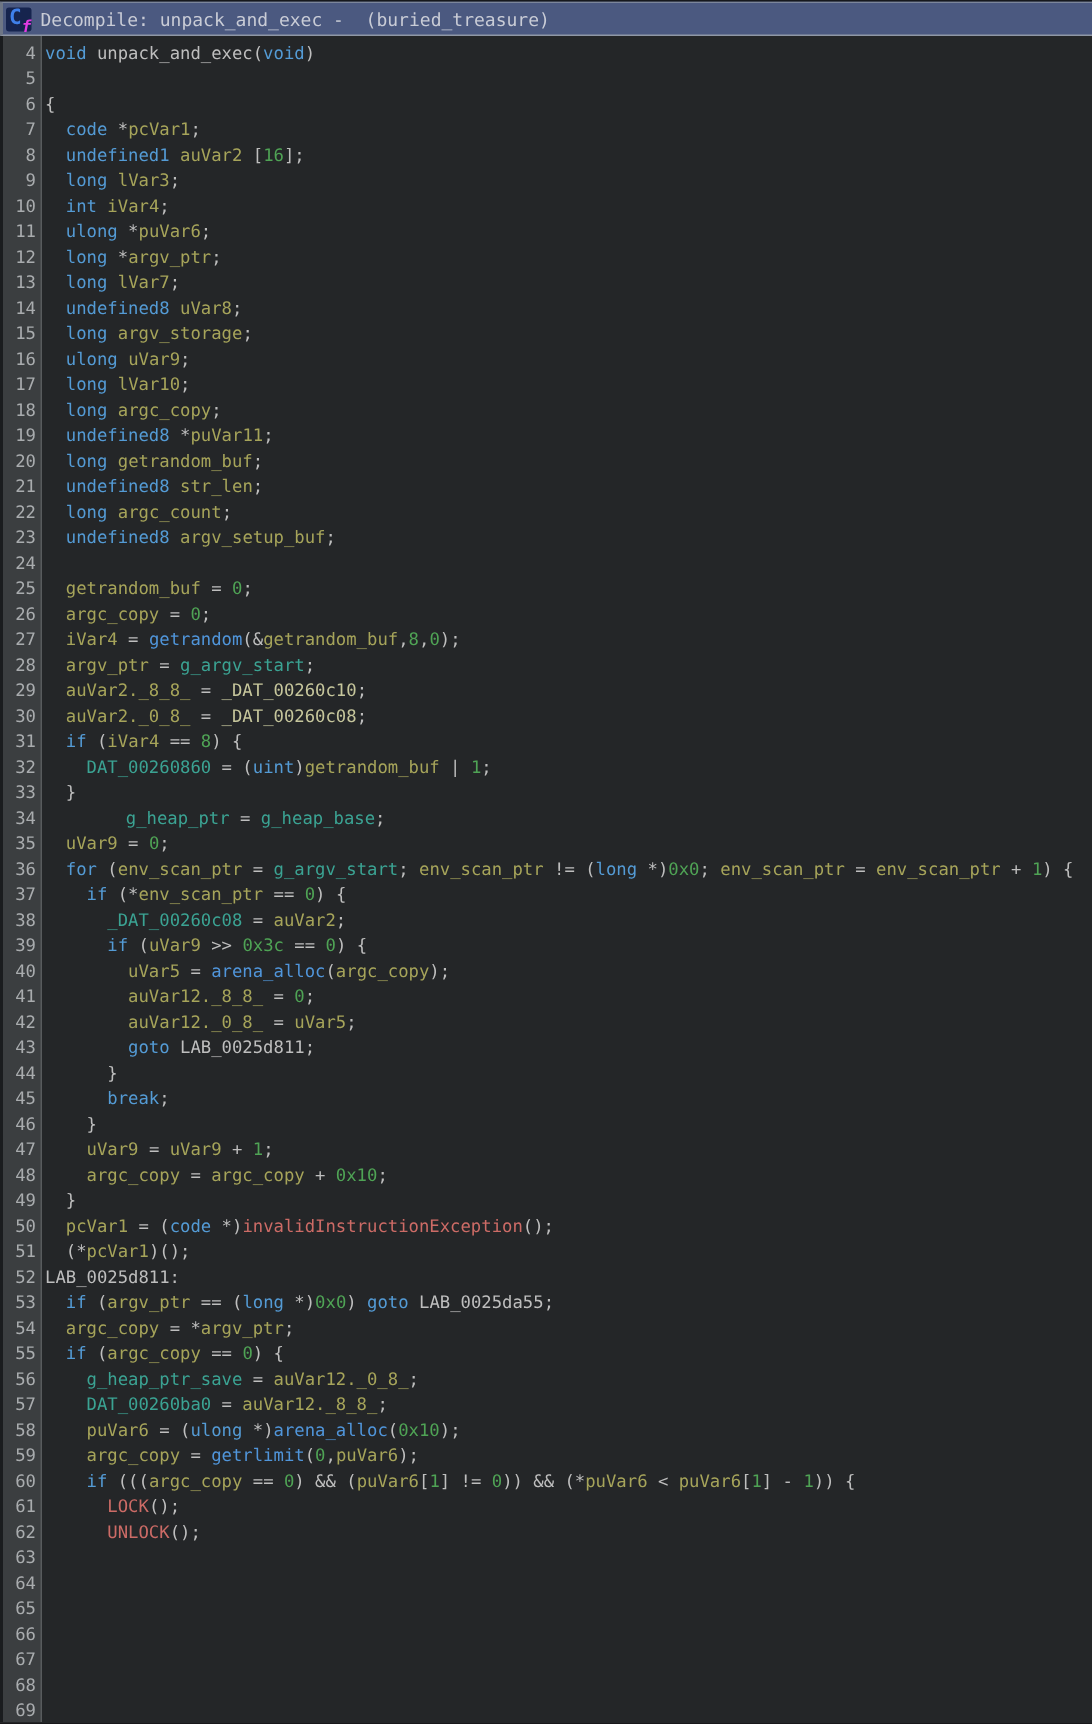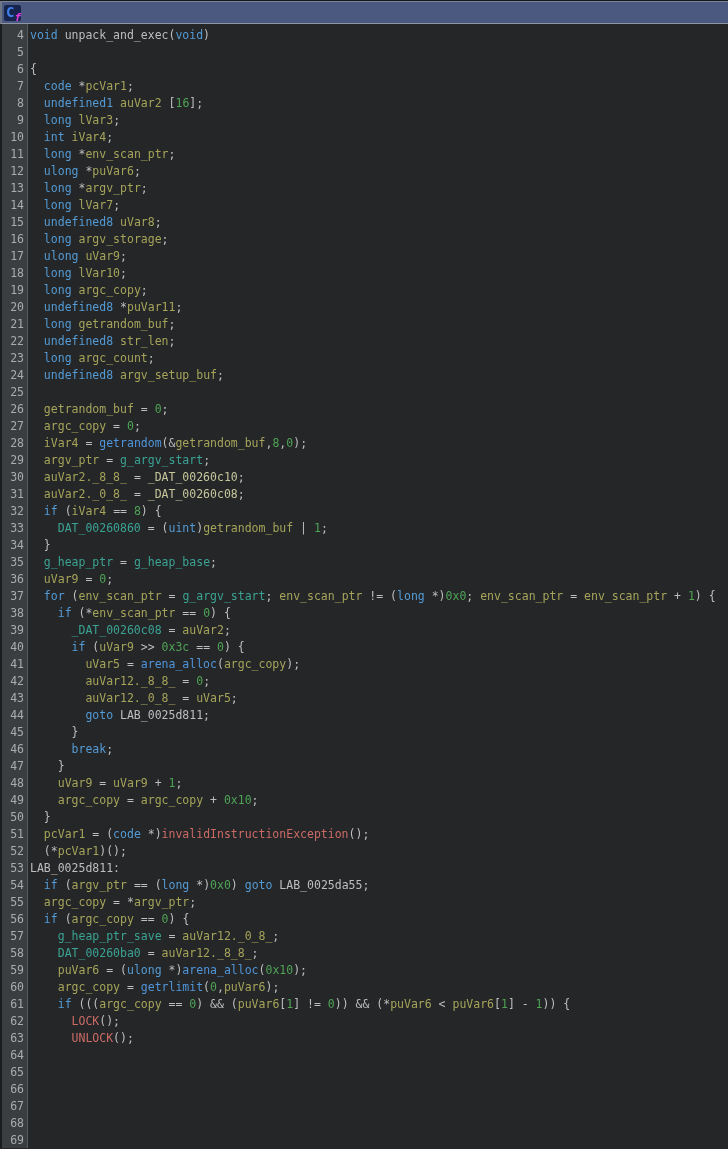--- a/index.html
+++ b/index.html
@@ -39,20 +39,21 @@
 </style>
 </head>
 <body>
 
 <div class="window">
   <div class="titlebar">
     <span class="icon">
       <span class="c">C</span>
       <span class="f">f</span>
     </span>
+    <span>Decompile: unpack_and_exec -  (buried_treasure)</span>
   </div>
   <div class="body">
     <div class="gutter">
         <div class="ln">4</div>
         <div class="ln">5</div>
         <div class="ln">6</div>
         <div class="ln">7</div>
         <div class="ln">8</div>
         <div class="ln">9</div>
         <div class="ln">10</div>
@@ -117,21 +118,20 @@
         <div class="ln">69</div>
       </div>
     <div class="code">
         <div class="cl"><span style="color: rgb(84, 155, 213);">void</span><span style="color: rgb(190, 190, 190);"> unpack_and_exec(</span><span style="color: rgb(84, 155, 213);">void</span><span style="color: rgb(190, 190, 190);">)</span></div>
         <div class="cl"></div>
         <div class="cl"><span style="color: rgb(190, 190, 190);">{</span></div>
         <div class="cl"><span style="color: rgb(190, 190, 190);">  </span><span style="color: rgb(84, 155, 213);">code</span><span style="color: rgb(190, 190, 190);"> *</span><span style="color: rgb(166, 164, 90);">pcVar1</span><span style="color: rgb(190, 190, 190);">;</span></div>
         <div class="cl"><span style="color: rgb(190, 190, 190);">  </span><span style="color: rgb(84, 155, 213);">undefined1</span><span style="color: rgb(190, 190, 190);"> </span><span style="color: rgb(166, 164, 90);">auVar2</span><span style="color: rgb(190, 190, 190);"> [</span><span style="color: rgb(79, 163, 85);">16</span><span style="color: rgb(190, 190, 190);">];</span></div>
         <div class="cl"><span style="color: rgb(190, 190, 190);">  </span><span style="color: rgb(84, 155, 213);">long</span><span style="color: rgb(190, 190, 190);"> </span><span style="color: rgb(166, 164, 90);">lVar3</span><span style="color: rgb(190, 190, 190);">;</span></div>
         <div class="cl"><span style="color: rgb(190, 190, 190);">  </span><span style="color: rgb(84, 155, 213);">int</span><span style="color: rgb(190, 190, 190);"> </span><span style="color: rgb(166, 164, 90);">iVar4</span><span style="color: rgb(190, 190, 190);">;</span></div>
-        <div class="cl"><span style="color: rgb(190, 190, 190);">  </span><span style="color: rgb(84, 155, 213);">long</span><span style="color: rgb(190, 190, 190);"> *</span><span style="color: rgb(166, 164, 90);">env_scan_ptr</span><span style="color: rgb(190, 190, 190);">;</span></div>
         <div class="cl"><span style="color: rgb(190, 190, 190);">  </span><span style="color: rgb(84, 155, 213);">ulong</span><span style="color: rgb(190, 190, 190);"> *</span><span style="color: rgb(166, 164, 90);">puVar6</span><span style="color: rgb(190, 190, 190);">;</span></div>
         <div class="cl"><span style="color: rgb(190, 190, 190);">  </span><span style="color: rgb(84, 155, 213);">long</span><span style="color: rgb(190, 190, 190);"> *</span><span style="color: rgb(166, 164, 90);">argv_ptr</span><span style="color: rgb(190, 190, 190);">;</span></div>
         <div class="cl"><span style="color: rgb(190, 190, 190);">  </span><span style="color: rgb(84, 155, 213);">long</span><span style="color: rgb(190, 190, 190);"> </span><span style="color: rgb(166, 164, 90);">lVar7</span><span style="color: rgb(190, 190, 190);">;</span></div>
         <div class="cl"><span style="color: rgb(190, 190, 190);">  </span><span style="color: rgb(84, 155, 213);">undefined8</span><span style="color: rgb(190, 190, 190);"> </span><span style="color: rgb(166, 164, 90);">uVar8</span><span style="color: rgb(190, 190, 190);">;</span></div>
         <div class="cl"><span style="color: rgb(190, 190, 190);">  </span><span style="color: rgb(84, 155, 213);">long</span><span style="color: rgb(190, 190, 190);"> </span><span style="color: rgb(166, 164, 90);">argv_storage</span><span style="color: rgb(190, 190, 190);">;</span></div>
         <div class="cl"><span style="color: rgb(190, 190, 190);">  </span><span style="color: rgb(84, 155, 213);">ulong</span><span style="color: rgb(190, 190, 190);"> </span><span style="color: rgb(166, 164, 90);">uVar9</span><span style="color: rgb(190, 190, 190);">;</span></div>
         <div class="cl"><span style="color: rgb(190, 190, 190);">  </span><span style="color: rgb(84, 155, 213);">long</span><span style="color: rgb(190, 190, 190);"> </span><span style="color: rgb(166, 164, 90);">lVar10</span><span style="color: rgb(190, 190, 190);">;</span></div>
         <div class="cl"><span style="color: rgb(190, 190, 190);">  </span><span style="color: rgb(84, 155, 213);">long</span><span style="color: rgb(190, 190, 190);"> </span><span style="color: rgb(166, 164, 90);">argc_copy</span><span style="color: rgb(190, 190, 190);">;</span></div>
         <div class="cl"><span style="color: rgb(190, 190, 190);">  </span><span style="color: rgb(84, 155, 213);">undefined8</span><span style="color: rgb(190, 190, 190);"> *</span><span style="color: rgb(166, 164, 90);">puVar11</span><span style="color: rgb(190, 190, 190);">;</span></div>
         <div class="cl"><span style="color: rgb(190, 190, 190);">  </span><span style="color: rgb(84, 155, 213);">long</span><span style="color: rgb(190, 190, 190);"> </span><span style="color: rgb(166, 164, 90);">getrandom_buf</span><span style="color: rgb(190, 190, 190);">;</span></div>
@@ -141,21 +141,21 @@
         <div class="cl"></div>
         <div class="cl"><span style="color: rgb(190, 190, 190);">  </span><span style="color: rgb(166, 164, 90);">getrandom_buf</span><span style="color: rgb(190, 190, 190);"> = </span><span style="color: rgb(79, 163, 85);">0</span><span style="color: rgb(190, 190, 190);">;</span></div>
         <div class="cl"><span style="color: rgb(190, 190, 190);">  </span><span style="color: rgb(166, 164, 90);">argc_copy</span><span style="color: rgb(190, 190, 190);"> = </span><span style="color: rgb(79, 163, 85);">0</span><span style="color: rgb(190, 190, 190);">;</span></div>
         <div class="cl"><span style="color: rgb(190, 190, 190);">  </span><span style="color: rgb(166, 164, 90);">iVar4</span><span style="color: rgb(190, 190, 190);"> = </span><span style="color: rgb(80, 149, 218);">getrandom</span><span style="color: rgb(190, 190, 190);">(&amp;</span><span style="color: rgb(166, 164, 90);">getrandom_buf</span><span style="color: rgb(190, 190, 190);">,</span><span style="color: rgb(79, 163, 85);">8</span><span style="color: rgb(190, 190, 190);">,</span><span style="color: rgb(79, 163, 85);">0</span><span style="color: rgb(190, 190, 190);">);</span></div>
         <div class="cl"><span style="color: rgb(190, 190, 190);">  </span><span style="color: rgb(166, 164, 90);">argv_ptr</span><span style="color: rgb(190, 190, 190);"> = </span><span style="color: rgb(59, 163, 147);">g_argv_start</span><span style="color: rgb(190, 190, 190);">;</span></div>
         <div class="cl"><span style="color: rgb(190, 190, 190);">  </span><span style="color: rgb(166, 164, 90);">auVar2._8_8_</span><span style="color: rgb(190, 190, 190);"> = </span><span style="color: rgb(198, 198, 156);">_DAT_00260c10</span><span style="color: rgb(190, 190, 190);">;</span></div>
         <div class="cl"><span style="color: rgb(190, 190, 190);">  </span><span style="color: rgb(166, 164, 90);">auVar2._0_8_</span><span style="color: rgb(190, 190, 190);"> = </span><span style="color: rgb(198, 198, 156);">_DAT_00260c08</span><span style="color: rgb(190, 190, 190);">;</span></div>
         <div class="cl"><span style="color: rgb(190, 190, 190);">  </span><span style="color: rgb(84, 155, 213);">if</span><span style="color: rgb(190, 190, 190);"> (</span><span style="color: rgb(166, 164, 90);">iVar4</span><span style="color: rgb(190, 190, 190);"> == </span><span style="color: rgb(79, 163, 85);">8</span><span style="color: rgb(190, 190, 190);">) {</span></div>
         <div class="cl"><span style="color: rgb(190, 190, 190);">    </span><span style="color: rgb(59, 163, 147);">DAT_00260860</span><span style="color: rgb(190, 190, 190);"> = (</span><span style="color: rgb(84, 155, 213);">uint</span><span style="color: rgb(190, 190, 190);">)</span><span style="color: rgb(166, 164, 90);">getrandom_buf</span><span style="color: rgb(190, 190, 190);"> | </span><span style="color: rgb(79, 163, 85);">1</span><span style="color: rgb(190, 190, 190);">;</span></div>
         <div class="cl"><span style="color: rgb(190, 190, 190);">  }</span></div>
-        <div class="cl"><span style="color: rgb(190, 190, 190);">  </span><span style="color: rgb(59, 163, 147);">g_heap_ptr</span><span style="color: rgb(190, 190, 190);"> = </span><span style="color: rgb(59, 163, 147);">g_heap_base</span><span style="color: rgb(190, 190, 190);">;</span></div>
+        <div class="cl"><span style="color: rgb(190, 190, 190);">  </span><span style="color: rgb(59, 163, 147); margin-left: 40px;">g_heap_ptr</span><span style="color: rgb(190, 190, 190);"> = </span><span style="color: rgb(59, 163, 147);">g_heap_base</span><span style="color: rgb(190, 190, 190);">;</span></div>
         <div class="cl"><span style="color: rgb(190, 190, 190);">  </span><span style="color: rgb(166, 164, 90);">uVar9</span><span style="color: rgb(190, 190, 190);"> = </span><span style="color: rgb(79, 163, 85);">0</span><span style="color: rgb(190, 190, 190);">;</span></div>
         <div class="cl"><span style="color: rgb(190, 190, 190);">  </span><span style="color: rgb(84, 155, 213);">for</span><span style="color: rgb(190, 190, 190);"> (</span><span style="color: rgb(166, 164, 90);">env_scan_ptr</span><span style="color: rgb(190, 190, 190);"> = </span><span style="color: rgb(59, 163, 147);">g_argv_start</span><span style="color: rgb(190, 190, 190);">; </span><span style="color: rgb(166, 164, 90);">env_scan_ptr</span><span style="color: rgb(190, 190, 190);"> != (</span><span style="color: rgb(84, 155, 213);">long</span><span style="color: rgb(190, 190, 190);"> *)</span><span style="color: rgb(79, 163, 85);">0x0</span><span style="color: rgb(190, 190, 190);">; </span><span style="color: rgb(166, 164, 90);">env_scan_ptr</span><span style="color: rgb(190, 190, 190);"> = </span><span style="color: rgb(166, 164, 90);">env_scan_ptr</span><span style="color: rgb(190, 190, 190);"> + </span><span style="color: rgb(79, 163, 85);">1</span><span style="color: rgb(190, 190, 190);">) {</span></div>
         <div class="cl"><span style="color: rgb(190, 190, 190);">    </span><span style="color: rgb(84, 155, 213);">if</span><span style="color: rgb(190, 190, 190);"> (*</span><span style="color: rgb(166, 164, 90);">env_scan_ptr</span><span style="color: rgb(190, 190, 190);"> == </span><span style="color: rgb(79, 163, 85);">0</span><span style="color: rgb(190, 190, 190);">) {</span></div>
         <div class="cl"><span style="color: rgb(190, 190, 190);">      </span><span style="color: rgb(59, 163, 147);">_DAT_00260c08</span><span style="color: rgb(190, 190, 190);"> = </span><span style="color: rgb(166, 164, 90);">auVar2</span><span style="color: rgb(190, 190, 190);">;</span></div>
         <div class="cl"><span style="color: rgb(190, 190, 190);">      </span><span style="color: rgb(84, 155, 213);">if</span><span style="color: rgb(190, 190, 190);"> (</span><span style="color: rgb(166, 164, 90);">uVar9</span><span style="color: rgb(190, 190, 190);"> &gt;&gt; </span><span style="color: rgb(79, 163, 85);">0x3c</span><span style="color: rgb(190, 190, 190);"> == </span><span style="color: rgb(79, 163, 85);">0</span><span style="color: rgb(190, 190, 190);">) {</span></div>
         <div class="cl"><span style="color: rgb(190, 190, 190);">        </span><span style="color: rgb(166, 164, 90);">uVar5</span><span style="color: rgb(190, 190, 190);"> = </span><span style="color: rgb(80, 149, 218);">arena_alloc</span><span style="color: rgb(190, 190, 190);">(</span><span style="color: rgb(166, 164, 90);">argc_copy</span><span style="color: rgb(190, 190, 190);">);</span></div>
         <div class="cl"><span style="color: rgb(190, 190, 190);">        </span><span style="color: rgb(166, 164, 90);">auVar12._8_8_</span><span style="color: rgb(190, 190, 190);"> = </span><span style="color: rgb(79, 163, 85);">0</span><span style="color: rgb(190, 190, 190);">;</span></div>
         <div class="cl"><span style="color: rgb(190, 190, 190);">        </span><span style="color: rgb(166, 164, 90);">auVar12._0_8_</span><span style="color: rgb(190, 190, 190);"> = </span><span style="color: rgb(166, 164, 90);">uVar5</span><span style="color: rgb(190, 190, 190);">;</span></div>
         <div class="cl"><span style="color: rgb(190, 190, 190);">        </span><span style="color: rgb(84, 155, 213);">goto</span><span style="color: rgb(190, 190, 190);"> LAB_0025d811;</span></div>
         <div class="cl"><span style="color: rgb(190, 190, 190);">      }</span></div>

